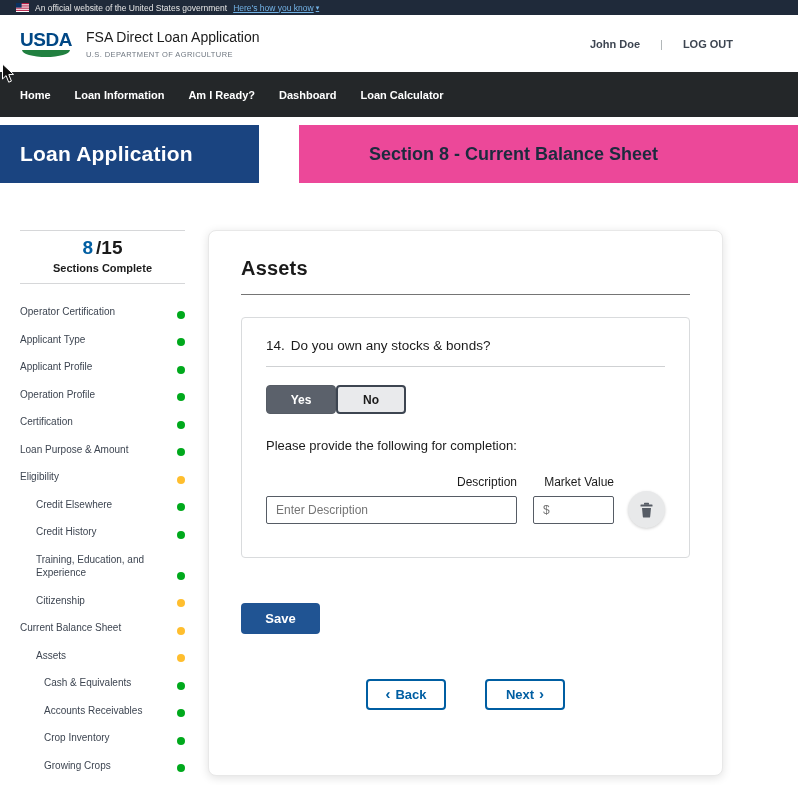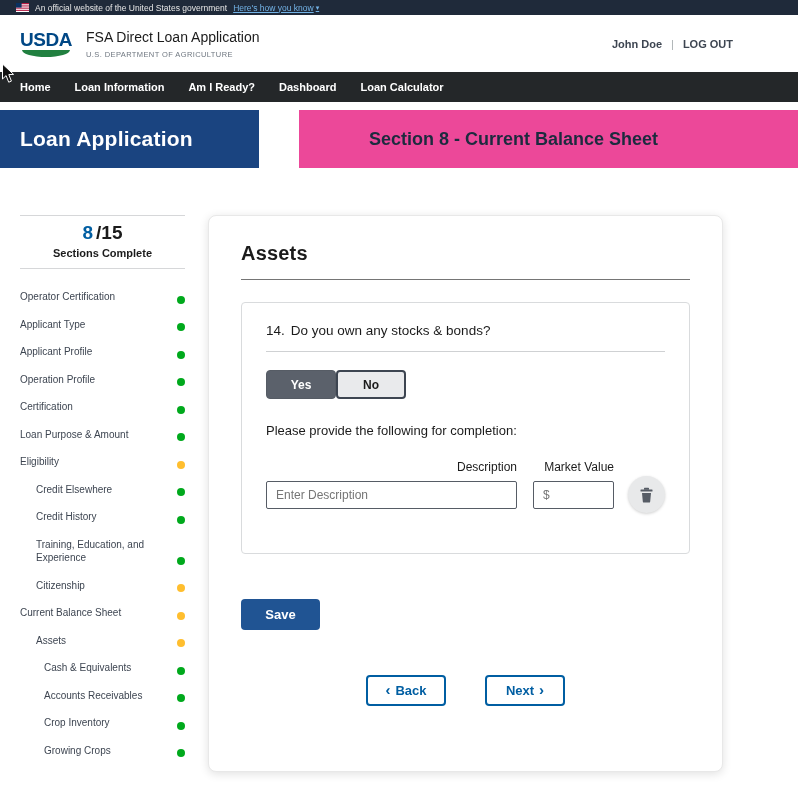--- a/index.html
+++ b/index.html
@@ -42,26 +42,26 @@
     display: flex;
     align-items: center;
     padding: 0 65px 0 20px;
   }
   .usda-logo { display: flex; flex-direction: column; align-items: center; width: 52px; cursor: pointer; }
   .usda-text { font-size: 19px; font-weight: bold; color: #004785; letter-spacing: -0.5px; line-height: 1; }
   .usda-swoosh { width: 48px; height: 7px; background: #218040; border-radius: 0 0 24px 24px / 0 0 7px 7px; margin-top: 1px; }
   .header-titles { margin-left: 14px; }
   .app-title { font-size: 14px; color: #1b1b1b; }
   .app-subtitle { font-size: 7.5px; color: #6f7780; letter-spacing: 0.4px; margin-top: 5px; }
-  .user-area { margin-left: auto; font-size: 11px; font-weight: bold; color: #3d4551; display: flex; align-items: center; gap: 9px; }
+  .user-area { margin-left: auto; font-size: 11px; font-weight: bold; color: #3d4551; display: flex; align-items: center; gap: 20px; }
   .user-area .sep { color: #a9aeb1; font-weight: normal; }
   .user-area .logout { cursor: pointer; }
 
   
-  .main-nav { height: 30px; background: #242729; display: flex; align-items: center; padding: 0 8px; }
+  .main-nav { height: 45px; background: #242729; display: flex; align-items: center; padding: 0 8px; }
   .main-nav ul { list-style: none; display: flex; height: 100%; }
   .nav-item {
     display: flex; align-items: center;
     padding: 0 12px;
     color: #ffffff;
     font-size: 11px;
     font-weight: bold;
     cursor: pointer;
   }
 
@@ -132,21 +132,21 @@
     box-shadow: 0 2px 10px rgba(0,0,0,0.12);
     padding: 26px 32px 65px;
   }
   .card-heading { font-size: 20px; font-weight: bold; letter-spacing: 0.2px; color: #1b1b1b; }
   .heading-divider { border: none; border-top: 1px solid #757575; margin-top: 14px; }
 
   .question-card {
     margin-top: 22px;
     border: 1px solid #d9dbdd;
     border-radius: 4px;
-    padding: 20px 24px 44px;
+    padding: 20px 24px 33px;
   }
   .question-line { display: flex; gap: 6px; font-size: 13.5px; color: #1b1b1b; }
   .question-divider { border: none; border-top: 1px solid #cfd1d3; margin-top: 13px; }
 
   .choice-row { display: flex; margin-top: 18px; }
   .choice-btn {
     width: 70px; height: 29px;
     border-radius: 4px;
     font-family: "Liberation Sans", sans-serif;
     font-size: 12px; font-weight: bold;

